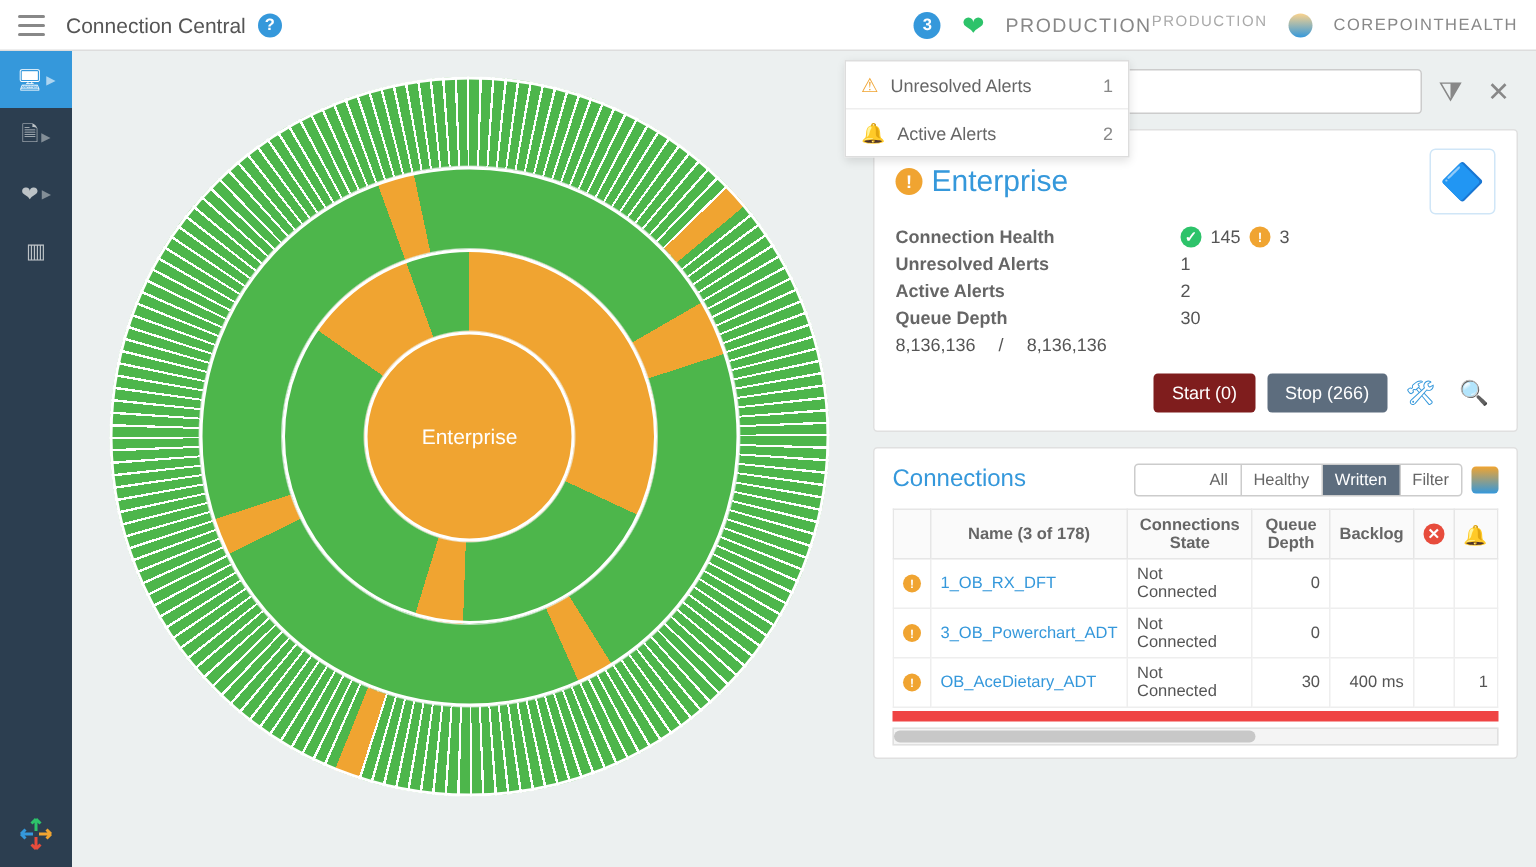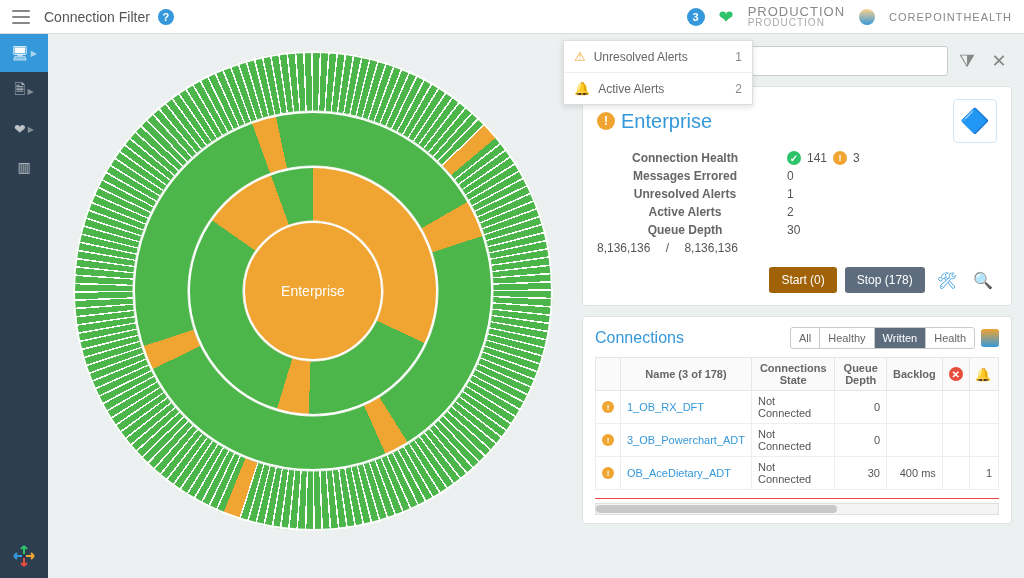--- a/index.html
+++ b/index.html
@@ -7,21 +7,21 @@
 
   
   .header { position: absolute; top: 0; left: 0; right: 0; height: 34px; background: #fff; border-bottom: 1px solid #ddd; display: flex; align-items: center; padding: 0 12px; z-index: 10; }
   .hamburger { width: 18px; height: 14px; display: flex; flex-direction: column; justify-content: space-between; cursor: pointer; }
   .hamburger span { height: 2px; background: #888; border-radius: 1px; }
   .app-title { margin-left: 14px; font-size: 14px; color: #555; }
   .help-badge { margin-left: 8px; width:16px; height:16px; border-radius:50%; background:#3598db; color:#fff; font-size:11px; font-weight:bold; display:flex; align-items:center; justify-content:center;}
   .header-right { margin-left: auto; display:flex; align-items:center; gap:14px; }
   .badge-blue { background:#3598db; color:#fff; border-radius:50%; width:18px; height:18px; font-size:11px; font-weight:bold; display:flex; align-items:center; justify-content:center; }
   .heartbeat { color:#2dc36a; font-size:18px; }
-  .env-block { display:flex; flex-direction:column; line-height:1; }
+  .env-block { display:flex; flex-direction:row; line-height:1; }
   .env-main { font-size:13px; color:#888; letter-spacing:1px; }
   .env-sub { font-size:10px; color:#aaa; letter-spacing:1px; }
   .user-icon { width:16px;height:16px;border-radius:50%;background:linear-gradient(#fbd38d,#3598db); }
   .user-name { font-size:11px; color:#888; letter-spacing:1px;}
 
   
   .sidebar { position:absolute; top:34px; bottom:0; left:0; width:48px; background:#2c3e50; display:flex; flex-direction:column; }
   .sidebar-item { height:38px; display:flex; align-items:center; justify-content:center; color:#bdc3c7; cursor:pointer; font-size:14px; gap:2px; }
   .sidebar-item .chev { font-size:8px; opacity:.6;}
   .sidebar-item.active { background:#3598db; color:#fff; }
@@ -74,61 +74,61 @@
   .panel .title-row { display:flex; align-items:center; gap:6px; }
   .warn-dot { width:18px;height:18px;border-radius:50%;background:#f0a431;color:#fff;font-weight:bold;font-size:12px;display:flex;align-items:center;justify-content:center;}
   .ok-dot { width:14px;height:14px;border-radius:50%;background:#2dc36a;color:#fff;font-weight:bold;font-size:10px;display:flex;align-items:center;justify-content:center;}
   .err-dot { width:14px;height:14px;border-radius:50%;background:#e74c3c;color:#fff;font-weight:bold;font-size:10px;display:flex;align-items:center;justify-content:center;}
   .bell-icon { color:#f0a431; font-size:13px;}
   .panel h2 { color:#3598db; font-weight:400; font-size:20px;}
   .panel .sub { font-size:11px;color:#888; }
   .app-logo-tile { width:44px;height:44px;border:1px solid #d0e6f7;border-radius:4px;display:flex;align-items:center;justify-content:center;margin-left:auto; font-size:24px;color:#3598db;}
   .stats { margin-top:6px; }
   .stat-row { display:flex; align-items:center; padding:2px 0; }
-  .stat-label { width:190px; text-align:center; padding-right:14px; font-size:12px; color:#666; font-weight:600;}
+  .stat-label { width:190px; text-align:left; padding-right:14px; font-size:12px; color:#666; font-weight:600;}
   .stat-val { font-size:12px; color:#555; display:flex; gap:6px; align-items:center;}
   .btn-row { display:flex; gap:8px; justify-content:flex-end; margin-top:10px; align-items:center;}
   .btn { padding:6px 12px; border-radius:3px; font-size:12px;color:#fff; border:none;}
-  .btn-start { background:#a16207;}
+  .btn-start { background:#7f1d1d;}
   .btn-stop { background:#5d6d7e;}
   .tool-icon { color:#3598db; font-size:16px; padding:0 4px;}
 
   
   .conn-header{display:flex;align-items:center;}
   .conn-header h3{color:#3598db;font-weight:400;font-size:16px;}
-  .filter-tabs{margin-left:auto;display:flex;border:1px solid #ccc;border-radius:3px;overflow:hidden;}
+  .filter-tabs{margin-left:auto;display:flex;border:1px solid #ccc;border-radius:3px;overflow:hidden;padding-left:41px;}
   .filter-tabs span{padding:4px 8px;font-size:11px;color:#666;border-right:1px solid #ccc;cursor:pointer;}
   .filter-tabs span:last-child{border-right:none;}
   .filter-tabs span.active{background:#5d6d7e;color:#fff;}
   .gauge-icon{margin-left:6px;width:18px;height:18px;border-radius:3px;background:linear-gradient(#f0a431,#3598db);}
   table.conn { width:100%; border-collapse:collapse; margin-top:8px; font-size:11px;}
   table.conn th { border:1px solid #e6e6e6; padding:4px 6px; font-weight:600; color:#666; background:#fafafa; font-size:11px;}
   table.conn td { border:1px solid #eee; padding:4px 6px; color:#555;}
   table.conn td.name { color:#3598db;border-radius:15px;}
   table.conn td.num {text-align:right;}
-  .table-scroll{height:150px;overflow:auto;border-bottom:1px solid #ef4444;}
+  .table-scroll{height:150px;overflow:auto;border-bottom:7px solid #ef4444;}
   .hscroll{height:12px;background:#f4f4f4;border:1px solid #e0e0e0;position:relative;margin-top:4px;}
   .hscroll-thumb{position:absolute;left:0;top:1px;height:8px;width:60%;background:#c8c8c8;border-radius:4px;}
 
   
   .alerts-pop { position:absolute; top:6px; left:515px; width:190px; background:#fff; border:1px solid #ddd; box-shadow:0 2px 6px rgba(0,0,0,.12); z-index:20;}
   .alerts-pop .row{display:flex;align-items:center;padding:8px 10px;gap:8px;font-size:12px;color:#666;}
   .alerts-pop .row + .row { border-top:1px solid #eee;}
   .alerts-pop .num{margin-left:auto;color:#888;}
 </style>
 </head>
 <body>
 
 <div class="header">
   <div class="hamburger">
       <span></span>
       <span></span>
       <span></span>
     </div>
-  <div class="app-title">Connection Filter</div>
+  <div class="app-title">Connection Central</div>
   <div class="help-badge">?</div>
   <div class="header-right">
     <div class="badge-blue">3</div>
     <div class="heartbeat">❤</div>
     <div class="env-block">
       <span class="env-main">PRODUCTION</span>
       <span class="env-sub">PRODUCTION</span>
     </div>
     <div class="user-icon"></div>
     <div class="user-name">COREPOINTHEALTH</div>
@@ -211,61 +211,57 @@
       <div class="title-row">
         <span class="warn-dot">!</span>
         <h2>Enterprise</h2>
         <div class="app-logo-tile">🔷</div>
       </div>
       <div class="stats">
         <div class="stat-row">
             <div class="stat-label">Connection Health</div>
           <div class="stat-val">
             <span class="ok-dot">✓</span>
-              <span>141</span>
+              <span>145</span>
             <span class="warn-dot" style="width:14px;height:14px;font-size:9px">!</span>
               <span>3</span>
           </div>
           </div>
         <div class="stat-row">
-            <div class="stat-label">Messages Errored</div>
-            <div class="stat-val">0</div>
-          </div>
-        <div class="stat-row">
             <div class="stat-label">Unresolved Alerts</div>
             <div class="stat-val">1</div>
           </div>
         <div class="stat-row">
             <div class="stat-label">Active Alerts</div>
             <div class="stat-val">2</div>
           </div>
         <div class="stat-row">
             <div class="stat-label">Queue Depth</div>
             <div class="stat-val">30</div>
           </div>
         <div class="stat-row">
           <div class="stat-val"><span>8,136,136</span>&nbsp;<span>/</span>&nbsp;<span>8,136,136</span></div>
           </div>
       </div>
       <div class="btn-row">
         <button class="btn btn-start">Start (0)</button>
-        <button class="btn btn-stop">Stop (178)</button>
+        <button class="btn btn-stop">Stop (266)</button>
         <span class="tool-icon"><span>🛠</span></span>
         <span class="tool-icon"><span>🔍</span></span>
       </div>
     </div>
 
     <div class="panel" style="padding:10px 12px 8px">
       <div class="conn-header">
         <h3>Connections</h3>
         <div class="filter-tabs">
           <span>All</span>
           <span>Healthy</span>
           <span class="active">Written</span>
-          <span>Health</span>
+          <span>Filter</span>
         </div>
         <div class="gauge-icon"></div>
       </div>
       <div class="table-scroll">
       <table class="conn">
         <thead>
               <tr>
           <th style="width:12px"></th>
           <th>Name (3 of 178)</th>
           <th>Connections State</th>

